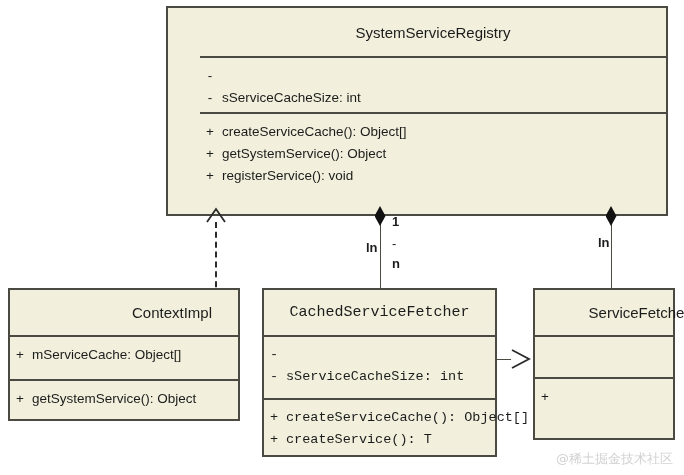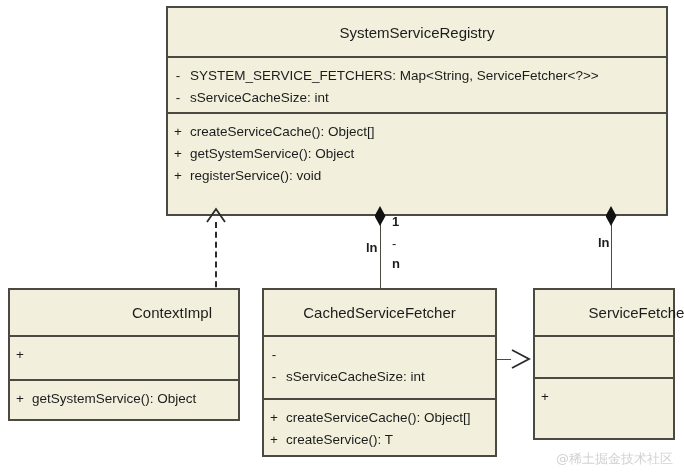--- a/index.html
+++ b/index.html
@@ -130,26 +130,25 @@
 
   <div class="line-v" style="left:611px; top:215px; height:73px;"></div>
   <div class="diamond" style="left:605.5px; top:206px;"></div>
   <div class="conn-label" style="left:598px; top:235px;">ln</div>
 
   <div class="line-h" style="left:497px; top:359px; width:14px;"></div>
   <svg class="tri-up-outline" width="22" height="22" style="left:510px; top:348px;">
     <polyline points="2,2 19,11 2,20" fill="none" stroke="#2b2b2b" stroke-width="1.8"></polyline>
   </svg>
 
-  <div class="uml-class" style="left:166px; top:6px; width:502px; height:210px;">
+  <div class="uml-class" style="left:166px; top:6px; width:502px; height:210px;padding-left:32px;">
     <div class="class-title" style="height:48px;">SystemServiceRegistry</div>
     <div class="compartment" style="height:56px;">
       <div class="member">
         <span class="vis">-</span>
-        <span class="mname">SYSTEM_SERVICE_FETCHERS: Map&lt;String, ServiceFetcher&lt;?&gt;&gt;</span>
       </div>
       <div class="member">
         <span class="vis">-</span>
         <span class="mname">sServiceCacheSize: int</span>
       </div>
     </div>
     <div class="compartment">
       <div class="member">
         <span class="vis">+</span>
         <span class="mname">createServiceCache(): Object[]</span>
@@ -163,31 +162,32 @@
         <span class="mname">registerService(): void</span>
       </div>
     </div>
   </div>
 
   <div class="uml-class" style="left:8px; top:288px; width:232px; height:133px;">
     <div class="class-title" style="height:45px;margin-left:48px;">ContextImpl</div>
     <div class="compartment" style="height:44px;">
       <div class="member">
         <span class="vis">+</span>
+        <span class="mname">mServiceCache: Object[]</span>
       </div>
     </div>
     <div class="compartment">
       <div class="member">
         <span class="vis">+</span>
         <span class="mname">getSystemService(): Object</span>
       </div>
     </div>
   </div>
 
-  <div class="uml-class" style="left:262px; top:288px; width:235px; height:169px;">
+  <div class="uml-class" style="left:262px; top:288px; width:235px; height:169px;font-family:Liberation Mono, monospace;">
     <div class="class-title" style="height:45px;">CachedServiceFetcher</div>
     <div class="compartment" style="height:63px;">
       <div class="member">
         <span class="vis">-</span>
       </div>
       <div class="member">
         <span class="vis">-</span>
         <span class="mname">sServiceCacheSize: int</span>
       </div>
     </div>

